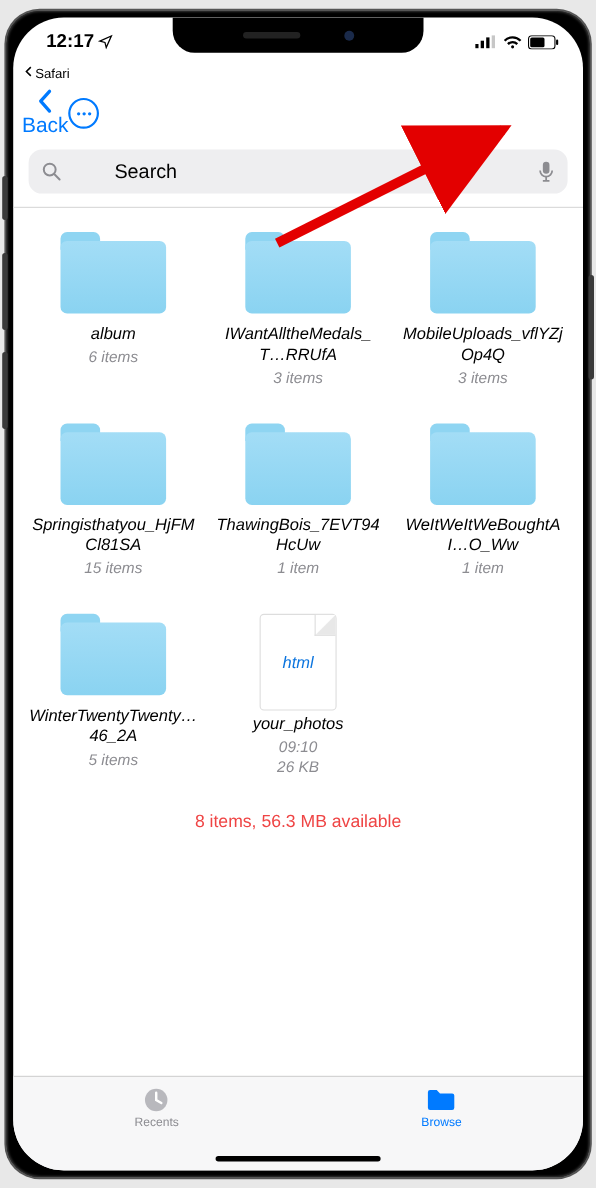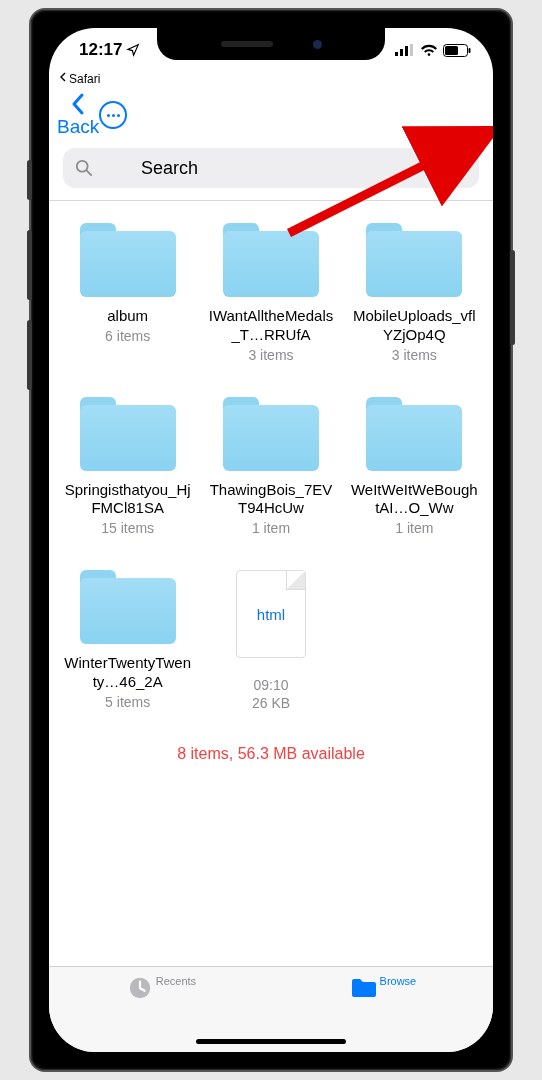--- a/index.html
+++ b/index.html
@@ -5,25 +5,25 @@
   * { box-sizing: border-box; margin: 0; padding: 0; }
   body {
     background: #e8e8e8;
     font-family: -apple-system, "Helvetica Neue", Arial, sans-serif;
     display: flex;
     align-items: center;
     justify-content: center;
     min-height: 1080px;
   }
   .phone-frame {
-    width: 480px;
+    width: 530px;
     height: 1060px;
     background: #000;
-    border-radius: 14px;
-    padding: 18px;
+    border-radius: 30px;
+    padding: 6px;
     position: relative;
     box-shadow: inset 0 0 2px 1px #333, 0 0 0 2px #555;
   }
   .side-btn {
     position: absolute;
     background: #3a3a3a;
     border-radius: 3px;
   }
   .side-left-1 { left: -4px; top: 150px; width: 5px; height: 40px; }
   .side-left-2 { left: -4px; top: 220px; width: 5px; height: 70px; }
@@ -120,20 +120,21 @@
     gap:40px;
   }
   .search-bar .search-icon { margin-right:8px;}
   .search-bar .mic { margin-left:auto;}
   .divider { height:1px; background:#d8d8d8; margin:0 0 12px;}
   .grid {
     padding: 10px 14px 0;
     display:grid;
     grid-template-columns: repeat(3, 1fr);
     gap: 34px 14px;
+    font-style: italic;
   }
   .item { text-align:center; }
   .folder-icon {
     width:96px; height:74px;
     margin:0 auto 10px;
     position:relative;
   }
   .folder-back {
     position:absolute; left:0; top:0;
     width:36px; height:16px;
@@ -141,21 +142,21 @@
     border-radius:6px 6px 0 0;
   }
   .folder-front {
     position:absolute; left:0; top:8px;
     width:96px; height:66px;
     background:linear-gradient(#a3ddf6,#8ad3f1);
     border-radius:6px;
   }
   .file-icon {
     width:70px; height:88px;
-    margin:0 auto 19px;
+    margin:0 auto 4px;
     background:#fff;
     border:1px solid #ddd;
     border-radius:4px;
     position:relative;
     display:flex;
     align-items:center;
     justify-content:center;
     color:#0b74de;
     font-size:15px;
     font-weight:500;
@@ -193,22 +194,22 @@
     bottom:0; left:0; right:0;
     height:86px;
     background:rgba(247,247,248,0.96);
     border-top:1px solid #d0d0d0;
     display:flex;
     justify-content:space-around;
     padding-top:8px;
   }
   .tab {
     display:flex;
-    flex-direction:row;
-    align-items:flex-start;
+    flex-direction:column;
+    align-items:center;
     font-size:11px;
     color:#8c8c91;
     gap:2px;
   }
   .tab.active { color:#007aff; }
   .tab svg { width:28px; height:26px;}
   .home-indicator{
     position:absolute;
     bottom:8px; left:50%;
     transform:translateX(-50%);
@@ -365,20 +366,21 @@
             <div class="folder-front"></div>
           </div>
         <div class="item-name">WinterTwentyTwenty…46_2A</div>
         <div class="item-sub">5 items</div>
       </div>
 
       <div class="item">
         <div class="file-icon">
             <span>html</span>
           </div>
+        <div class="item-name">your_photos</div>
         <div class="item-sub">09:10</div>
         <div class="item-sub">26 KB</div>
       </div>
 
     </div>
 
     <div class="footer-summary">8 items, 56.3 MB available</div>
 
     <div class="tab-bar">
       <div class="tab">

